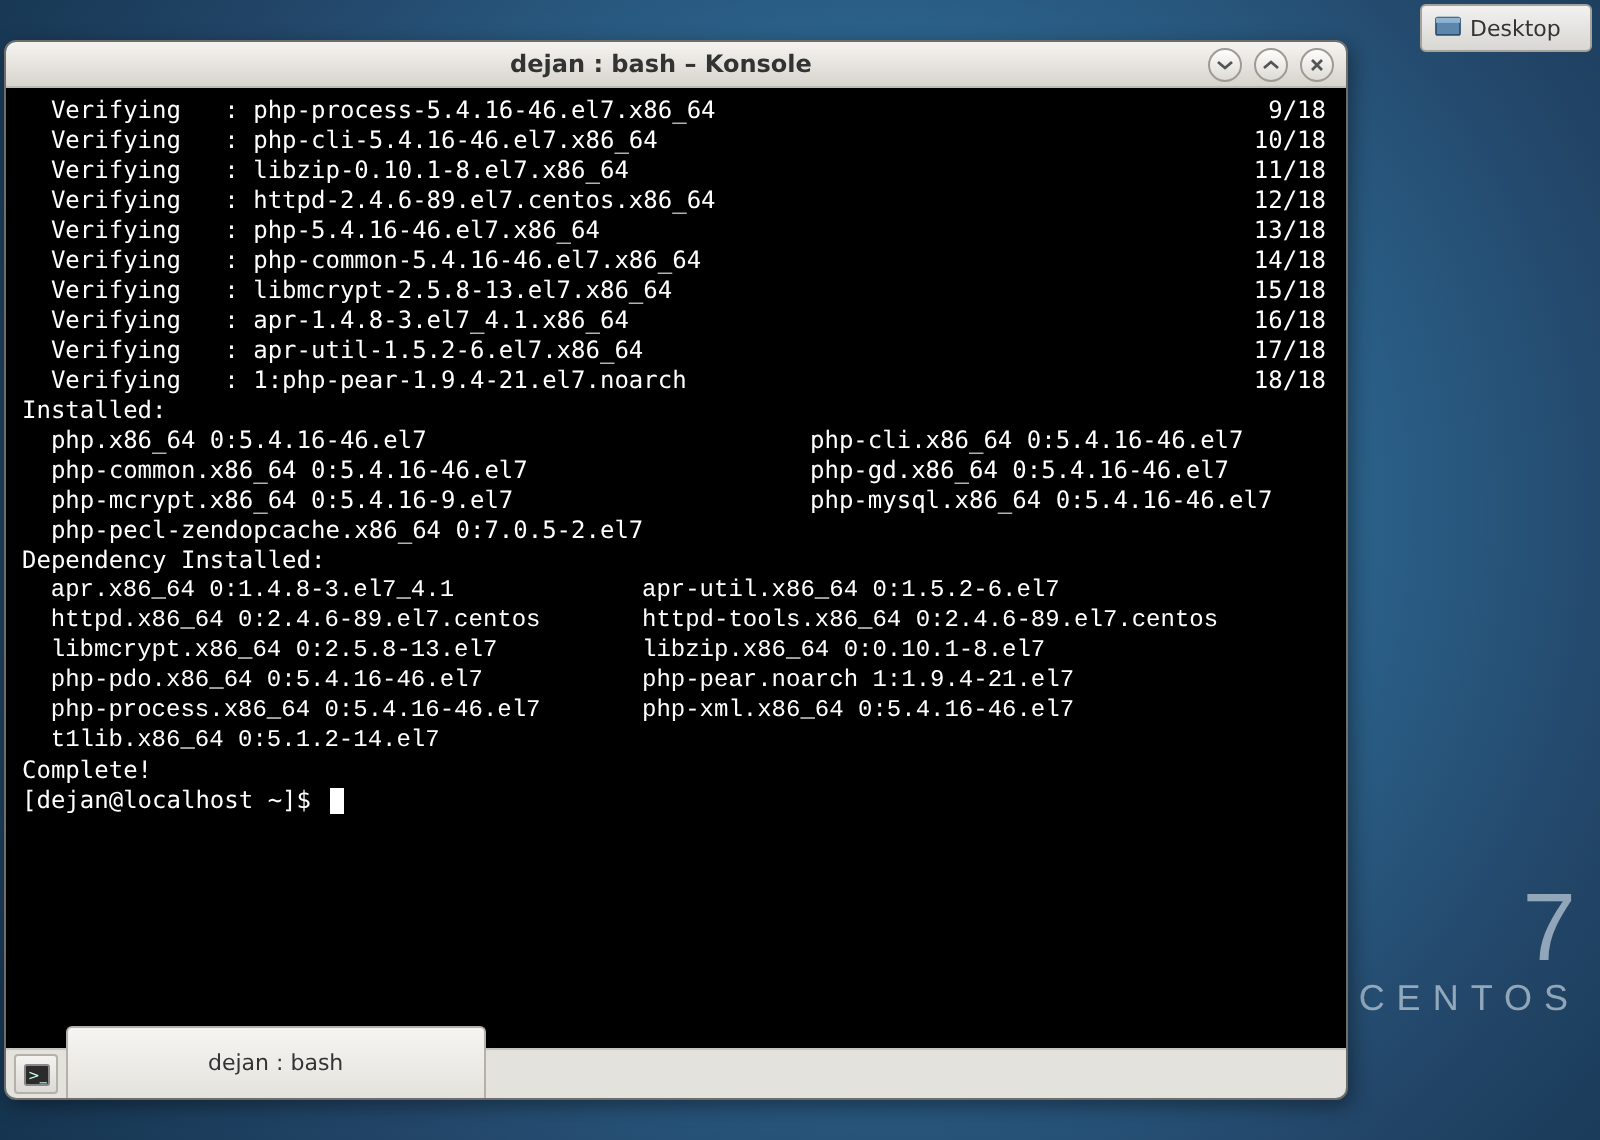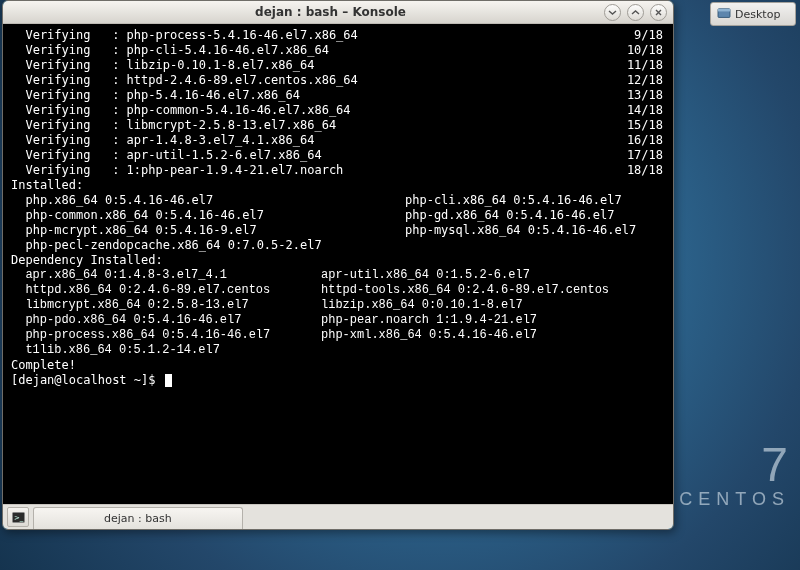--- a/index.html
+++ b/index.html
@@ -21,21 +21,21 @@
   .desktop-btn svg { width: 14px; height: 12px; }
   .centos {
     position: absolute; right: 10px; bottom: 60px;
     color: rgba(220,232,240,0.6); font-family: sans-serif;
     text-align: right;
   }
   .centos .num { font-size: 48px; font-weight: 300; letter-spacing: 2px; line-height: 1; }
   .centos .label { font-size: 18px; letter-spacing: 6px; }
 
   .window {
-    position: absolute; left: 2px; top: 0;
+    position: absolute; left: 2px; top: 20px;
     width: 672px; height: 530px;
     background: #0369a1;
     border: 1px solid #6f6d68; border-radius: 6px;
     box-shadow: 2px 3px 10px rgba(0,0,0,0.4);
     display: flex; flex-direction: column;
     overflow: hidden;
   }
   .titlebar {
     height: 23px;
     background: linear-gradient(to bottom, #f6f4f0, #d7d4ce);
@@ -89,21 +89,21 @@
     padding: 0 4px;
   }
   .newtab {
     width: 22px; height: 20px;
     border: 1px solid #b4b1ab; border-radius: 2px;
     background: linear-gradient(to bottom,#f5f3ef,#dcdad5);
     display: flex; align-items: center; justify-content: center;
     margin-bottom: 2px; margin-right: 4px;
   }
   .tab {
-    height: 22px; padding: 0 70px;
+    height: 36px; padding: 0 70px;
     background: linear-gradient(to bottom,#f7f5f1,#e4e2dd);
     border: 1px solid #b4b1ab; border-bottom: none;
     border-radius: 3px 3px 0 0;
     font-size: 11px; color: #333;
     display: flex; align-items: center;
   }
 
   .taskbar {
     position: absolute; left: 0; bottom: 0;
     width: 800px; height: 28px;

